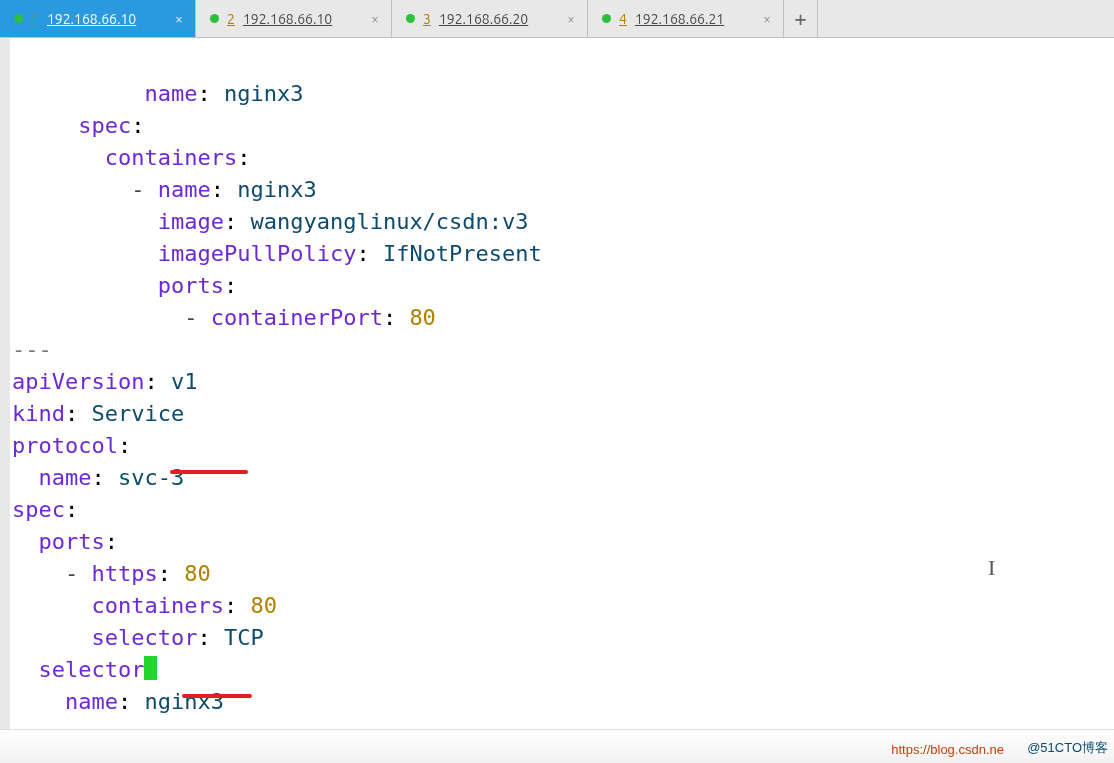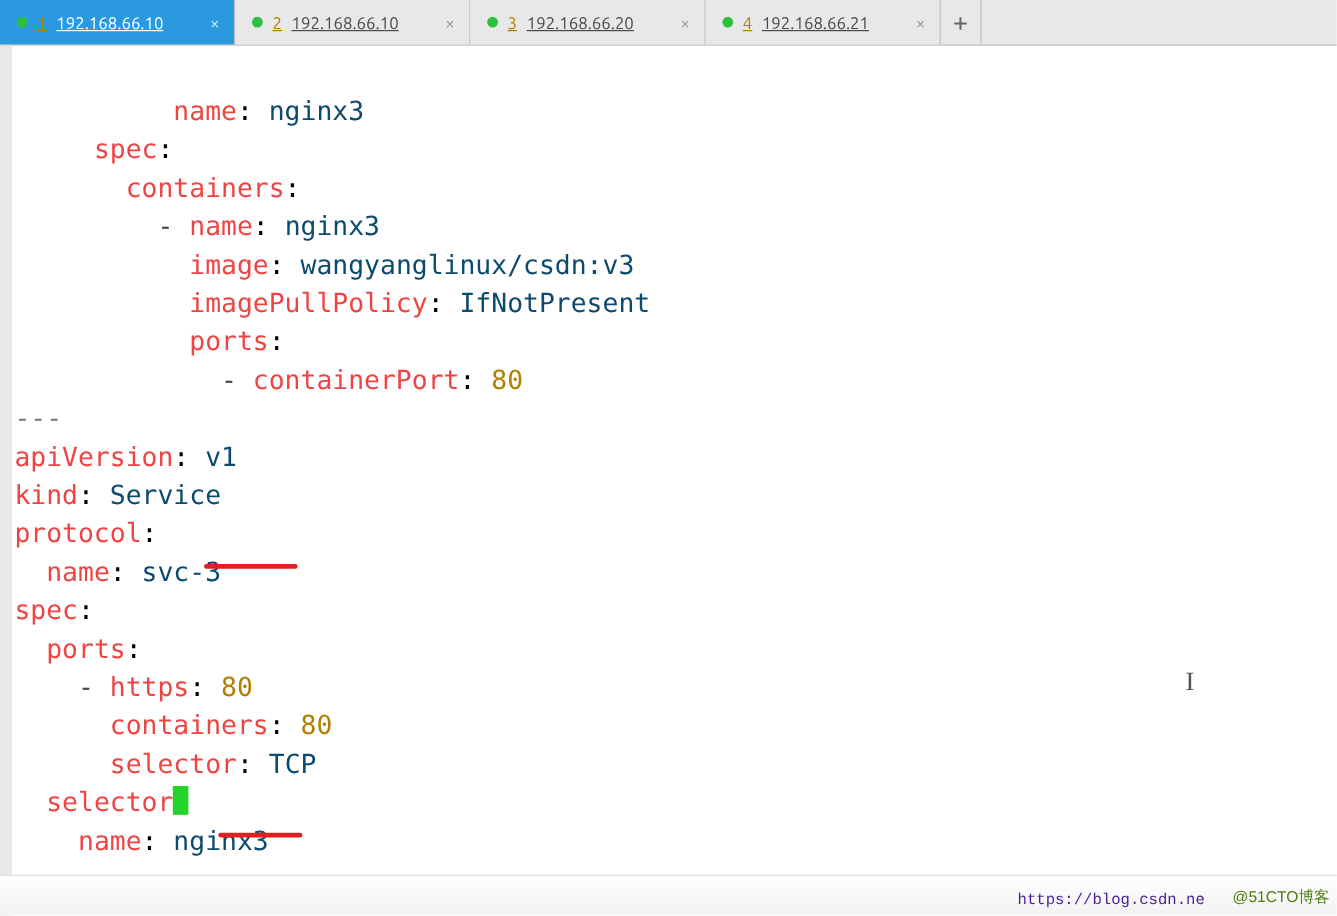--- a/index.html
+++ b/index.html
@@ -67,21 +67,21 @@
     }
     .editor {
       padding: 8px 0 0 2px;
       font-size: 22px;
       line-height: 32px;
       font-family: "DejaVu Sans Mono", "Consolas", monospace;
       white-space: pre;
       position: relative;
       border-left: 10px solid #e8e8e8;
     }
-    .kw   { color: #ef4444; }   
+    .kw   { color: #6d28d9; }   
     .str  { color: #0c4a6e; }   
     .num  { color: #b08000; }   
     .dash { color: #444444; }
     .dashsep { color: #7a7a7a; }
 
     .underline {
       position: absolute;
       height: 4px;
       background: #e02020;
       border-radius: 2px;
@@ -98,29 +98,29 @@
       font-size: 22px;
       color: #555;
       font-family: Georgia, serif;
     }
     .watermark-right {
       position: absolute;
       right: 6px;
       bottom: 6px;
       font-family: "Segoe UI", sans-serif;
       font-size: 13px;
-      color: #4d7c0f;
+      color: #0c4a6e;
     }
     .watermark-left {
       position: absolute;
       right: 110px;
       bottom: 6px;
-      font-family: Liberation Mono, monospace;
+      font-family: Liberation Sans, sans-serif;
       font-size: 13px;
-      color: #4c1d95;
+      color: #c2410c;
     }
     .bottom-shade {
       position: absolute;
       left: 0; right: 0; bottom: 0;
       height: 34px;
       background: linear-gradient(#fff, #f2f2f2);
       border-top: 1px solid #ddd;
     }
   </style>
 </head>

